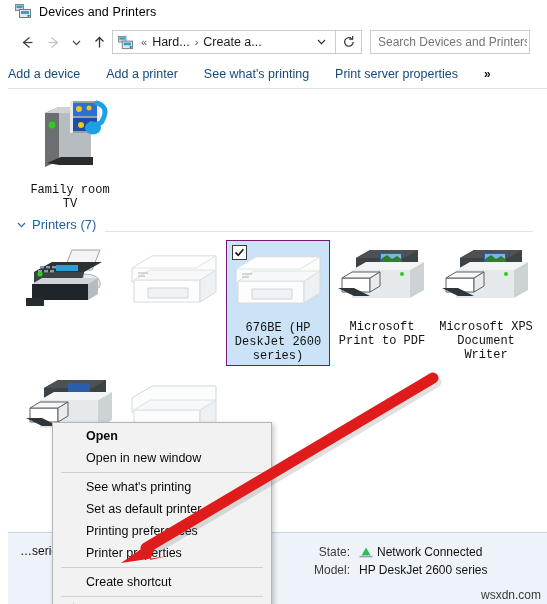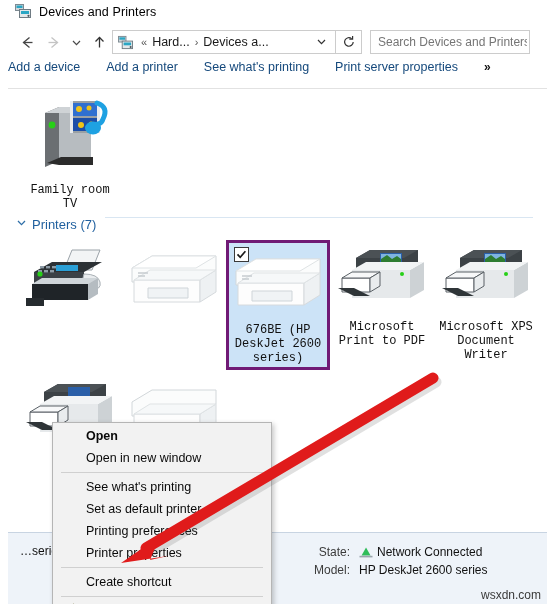--- a/index.html
+++ b/index.html
@@ -23,35 +23,35 @@
   .crumbbox{flex:none;width:224px;height:24px;border:1px solid #ccc;background:#fff;display:flex;align-items:center;box-sizing:border-box;}
   .crumb-ico{margin:0 4px 0 5px;display:flex;align-items:center;}
   .crumb{font-size:12.5px;color:#1a1a1a;white-space:nowrap;padding:0 1px;}
   .crumb-sep{color:#555;font-size:11px;margin:0 4px;}
   .crumb-chev{margin-left:auto;margin-right:7px;color:#333;font-size:9px;}
   .refreshbox{flex:none;width:26px;height:24px;border:1px solid #ccc;border-left:none;background:#fff;display:flex;align-items:center;justify-content:center;box-sizing:border-box;}
   .searchbox{flex:none;width:160px;height:24px;margin-left:8px;border:1px solid #ccc;background:#fff;display:flex;align-items:center;box-sizing:border-box;}
   .searchbox input{border:none;outline:none;width:100%;font-family:inherit;font-size:12px;color:#6a6a6a;background:transparent;padding-left:7px;}
 
   
-  .cmdbar{height:28px;background:#fff;border-bottom:1px solid #e2e2e2;display:flex;align-items:flex-start;flex:none;}
+  .cmdbar{height:28px;background:#fff;border-bottom:1px solid #e2e2e2;display:flex;align-items:center;flex:none;}
   .cmd{font-size:12.5px;color:#15497c;margin-right:26px;white-space:nowrap;}
   .cmd.chev{font-weight:bold;color:#111;font-size:12px;margin-right:0;}
 
   
   .content{position:relative;flex:1;background:#fff;overflow:hidden;}
 
   .dev-row{display:flex;padding:6px 0 0 10px;}
   .tile{width:104px;display:flex;flex-direction:column;align-items:center;padding:4px 2px 2px;box-sizing:border-box;position:relative;font-family:Liberation Mono, monospace;}
   .tile .lbl{font-size:12px;color:#111;text-align:center;line-height:14px;margin-top:4px;}
-  .tile.sel{background:#cce3f7;border:3px solid #701a75;box-sizing:border-box;}
+  .tile.sel{background:#cce3f7;border:1px solid #701a75;box-sizing:border-box;}
   .tile .chk{position:absolute;left:5px;top:4px;width:13px;height:13px;border:1px solid #3a3a3a;background:#fff;display:flex;align-items:center;justify-content:center;}
   .tile .chk svg{display:block;}
 
-  .group-hdr{display:flex;align-items:flex-start;padding:0 14px 0 8px;margin-top:4px;}
+  .group-hdr{display:flex;align-items:flex-end;padding:0 14px 0 8px;margin-top:4px;}
   .group-hdr .gchev{color:#2f6fa8;font-size:10px;margin-right:5px;}
   .group-hdr .gtxt{font-size:13px;color:#1f5f9e;white-space:nowrap;}
   .group-hdr .gline{flex:1;height:1px;background:#d9e6f2;margin-left:9px;}
 
   .printers-row{display:flex;padding:8px 0 0 10px;}
   .printers-row2{display:flex;padding:4px 0 0 10px;}
 
   
   .details{position:absolute;left:0;right:0;bottom:0;height:72px;background:#eef3f9;border-top:1px solid #c8d4e2;box-sizing:border-box;}
   .det-inner{display:flex;padding:10px 0 0 0;}
@@ -125,21 +125,21 @@
           <rect x="0.5" y="1.5" width="8" height="6" fill="#cfd6da" stroke="#7d8a92"></rect>
           <rect x="1.5" y="2.5" width="6" height="2.5" fill="#2aa6c4"></rect>
           <rect x="4.5" y="6.5" width="11" height="8" fill="#e3e8ea" stroke="#6f7b83"></rect>
           <rect x="6" y="8" width="8" height="3" fill="#2aa6c4"></rect>
           <circle cx="13.5" cy="12.8" r="1.1" fill="#4a545a"></circle>
         </svg>
       </span>
       <span class="crumb-sep">«</span>
       <span class="crumb">Hard...</span>
       <span class="crumb-sep">›</span>
-      <span class="crumb">Devices a...</span>
+      <span class="crumb">Create a...</span>
       <span class="crumb-chev">
         <svg width="13" height="13" viewBox="0 0 13 13">
             <path d="M3 5 L6.5 8.6 L10 5" fill="none" stroke="#333" stroke-width="1.2"></path>
           </svg>
       </span>
     </div>
     <div class="refreshbox">
       <svg width="14" height="14" viewBox="0 0 14 14">
         <path d="M11.2 7 A4.3 4.3 0 1 1 9.6 3.6" fill="none" stroke="#333" stroke-width="1.2"></path>
         <path d="M10.6 0.9 L10.6 4.2 L7.3 4.2" fill="none" stroke="#333" stroke-width="1.2"></path>

